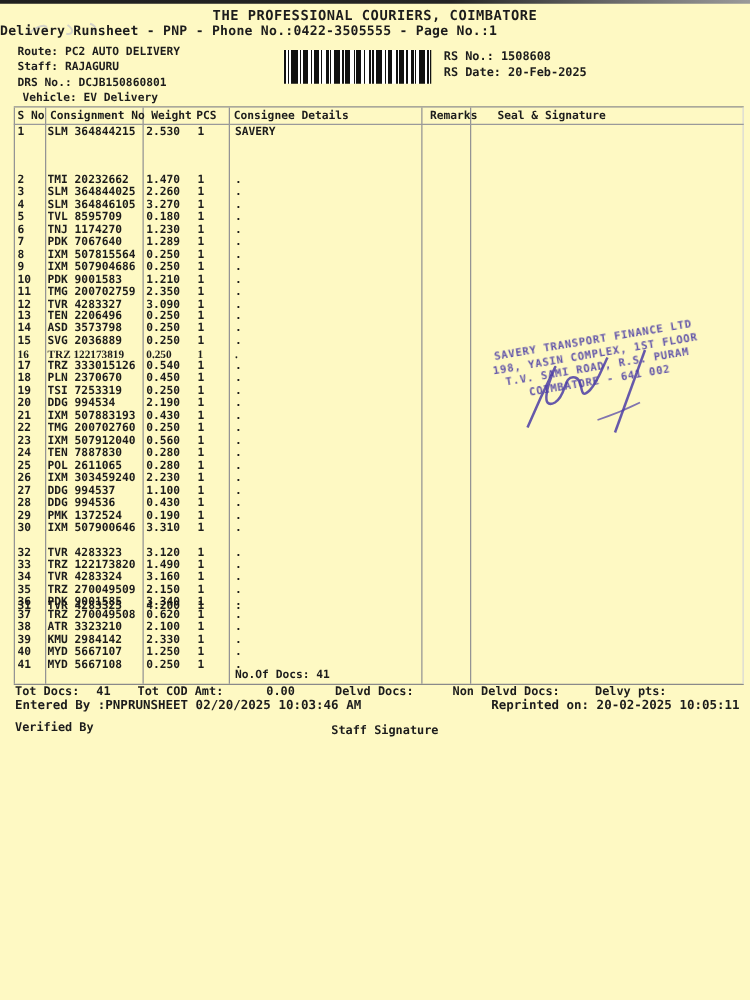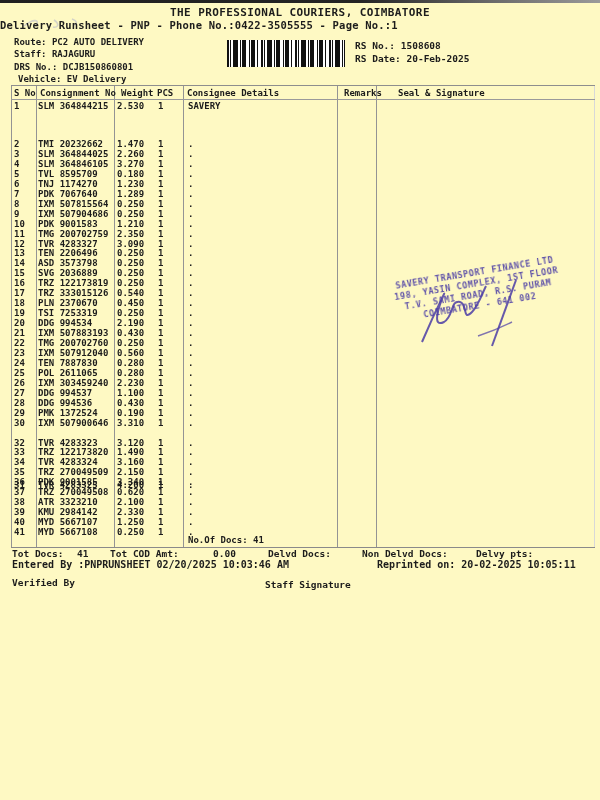--- a/index.html
+++ b/index.html
@@ -191,21 +191,21 @@
           <span class="c-pcs">1</span>
           <span class="c-cons">.</span>
         </div>
         <div class="trow" style="top: 182.35px;">
           <span class="c-sno">15</span>
           <span class="c-con">SVG 2036889</span>
           <span class="c-wt">0.250</span>
           <span class="c-pcs">1</span>
           <span class="c-cons">.</span>
         </div>
-        <div class="trow" style="top: 192.3px;">
+        <div class="trow" style="top: 192.3px; font-family: Liberation Serif, serif;">
           <span class="c-sno">16</span>
           <span class="c-con">TRZ 122173819</span>
           <span class="c-wt">0.250</span>
           <span class="c-pcs">1</span>
           <span class="c-cons">.</span>
         </div>
         <div class="trow" style="top: 202.25px;">
           <span class="c-sno">17</span>
           <span class="c-con">TRZ 333015126</span>
           <span class="c-wt">0.540</span>
@@ -400,18 +400,18 @@
 
   <div class="foot">
     <span style="left:12px;top:548px;">Tot Docs:</span>
     <span style="left:77px;top:548px;">41</span>
     <span style="left:110px;top:548px;">Tot COD Amt:</span>
     <span style="left:213px;top:548px;">0.00</span>
     <span style="left:268px;top:548px;">Delvd Docs:</span>
     <span style="left:362px;top:548px;">Non Delvd Docs:</span>
     <span style="left:476px;top:548px;">Delvy pts:</span>
     <span class="f2" style="left:12px;top:559px;">Entered By :PNPRUNSHEET 02/20/2025 10:03:46 AM</span>
-    <span class="f2" style="left:340px;top:559px;padding-left:37px;">Reprinted on: 20-02-2025 10:05:11</span>
+    <span class="f2" style="left:356px;top:559px;padding-left:37px;">Reprinted on: 20-02-2025 10:05:11</span>
     <span style="left:12px;top:577px;">Verified By</span>
     <span style="left:265px;top:579px;">Staff Signature</span>
   </div>
 
 </div>
 
 </body></html>

